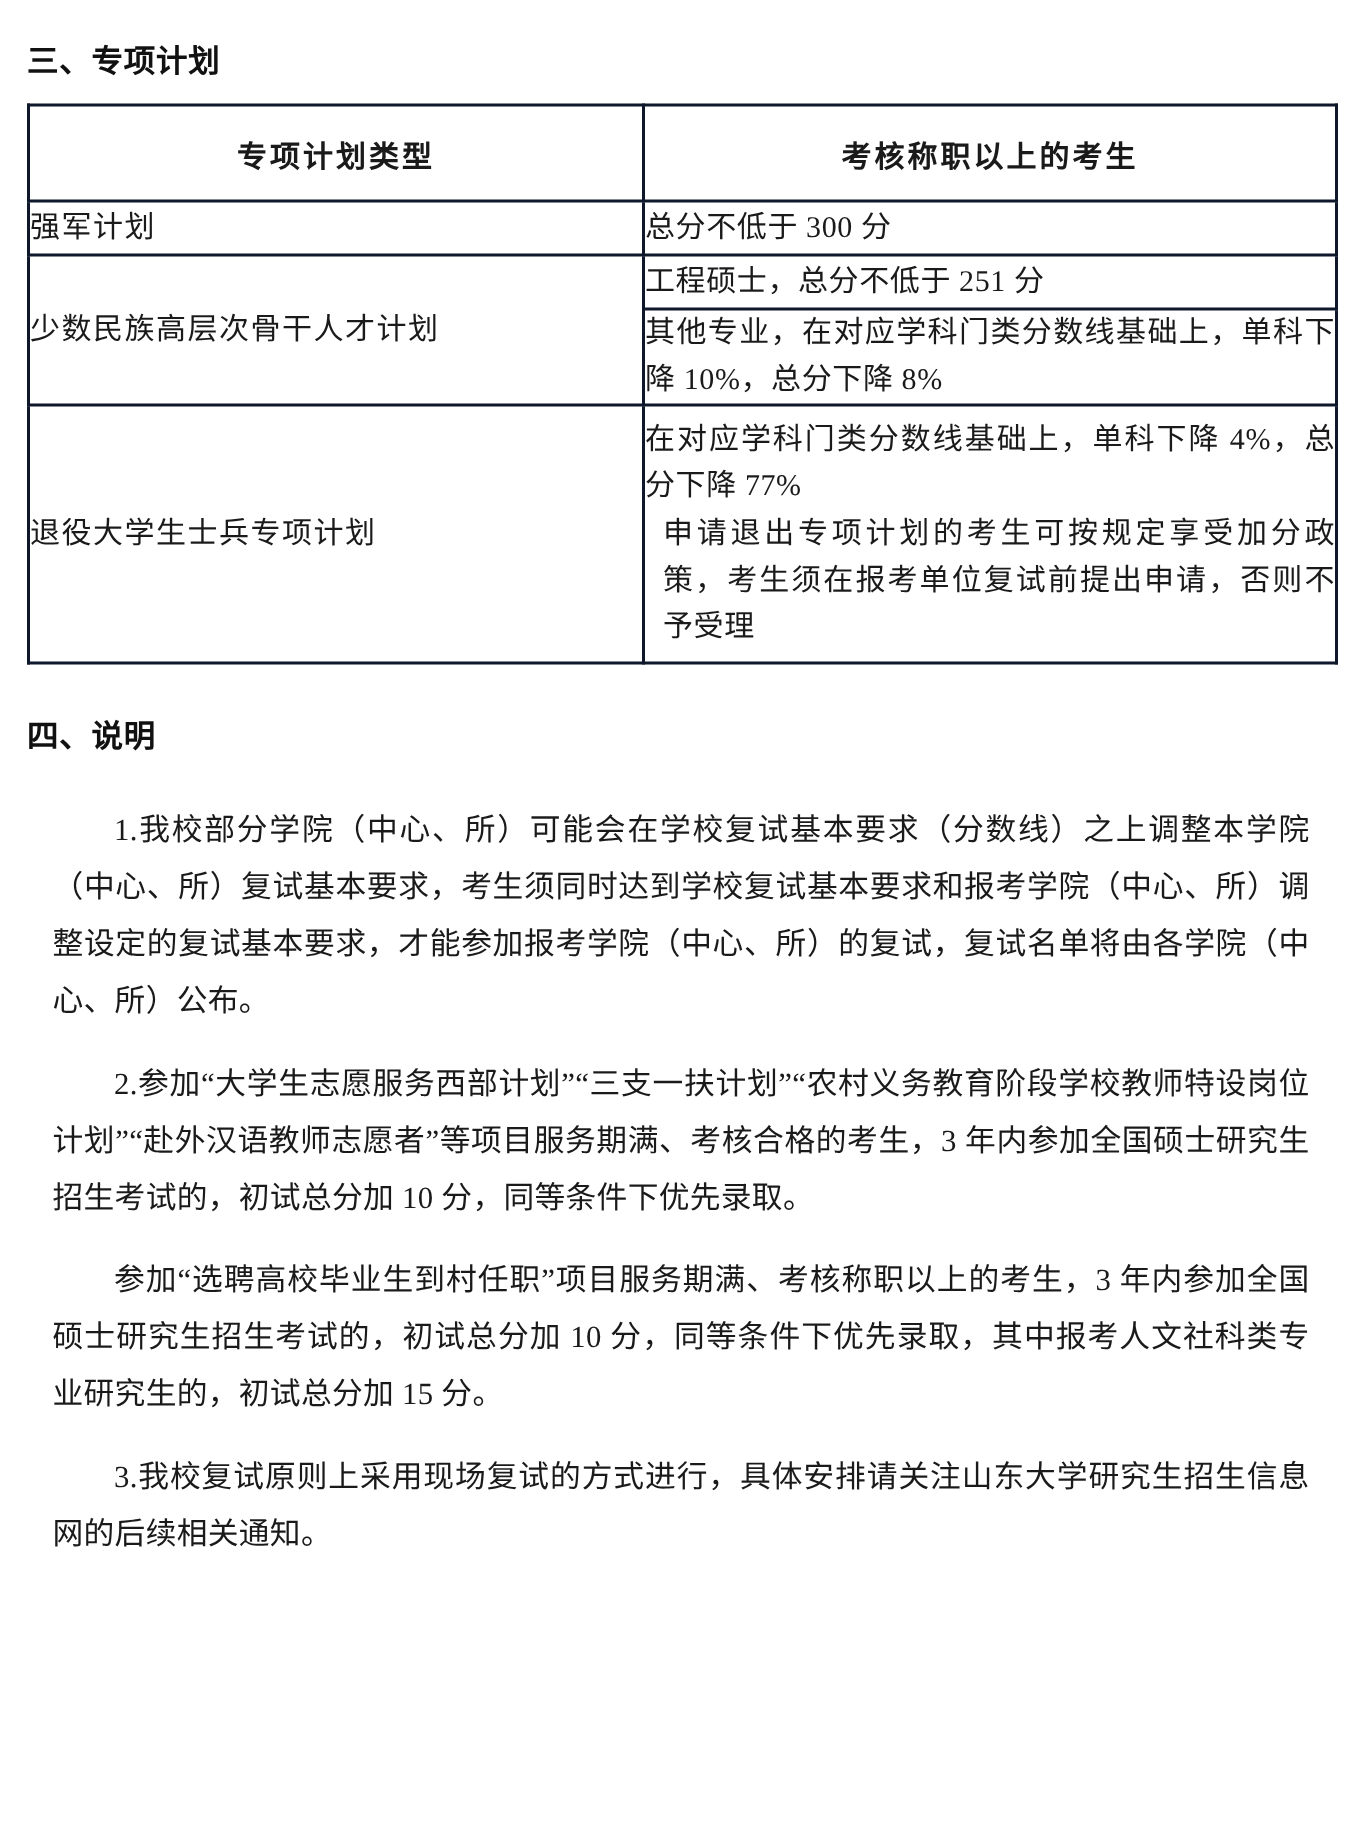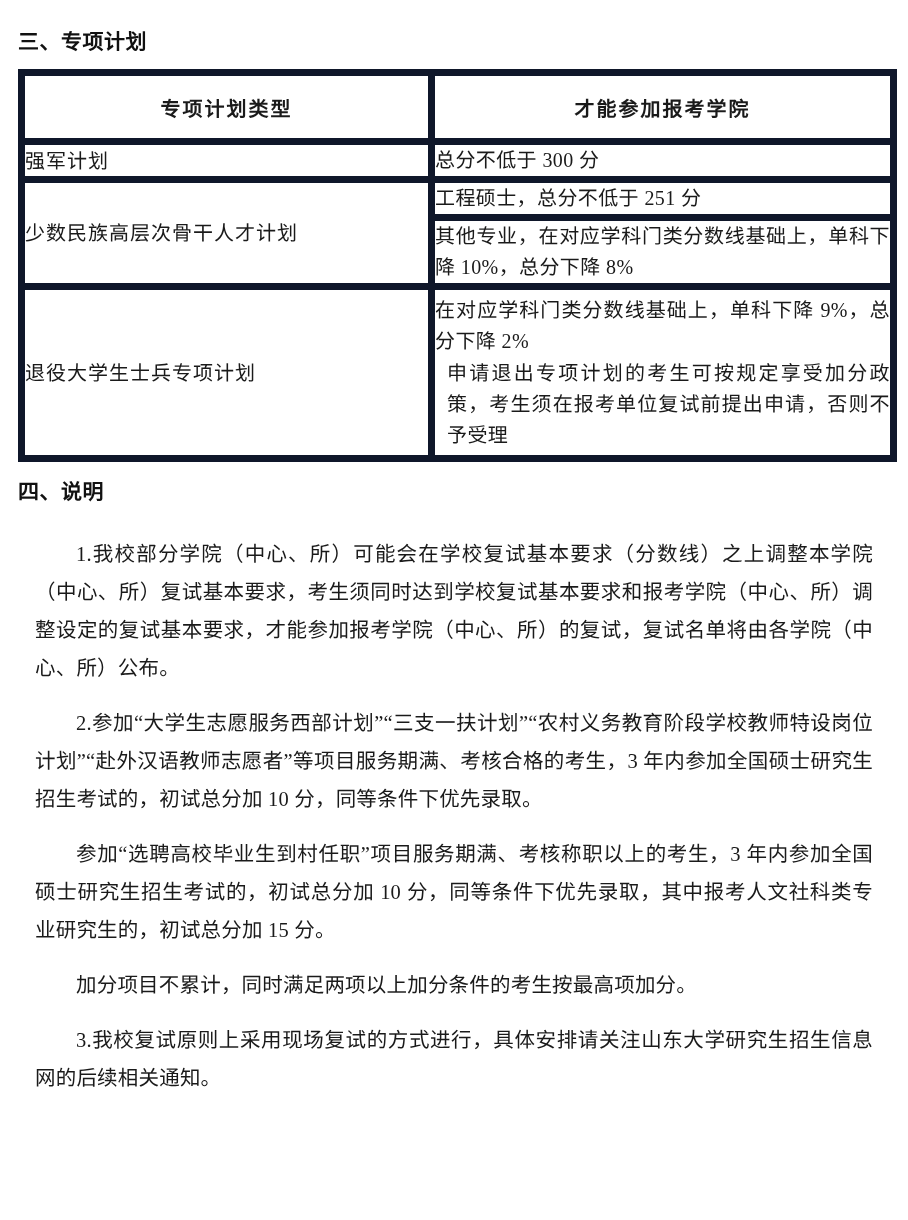--- a/index.html
+++ b/index.html
@@ -41,21 +41,21 @@
   
   .plan-table {
     position: absolute;
     left: 18px;
     top: 69px;
     width: 872px;
     border-collapse: collapse;
     table-layout: fixed;
   }
   .plan-table td, .plan-table th {
-    border: 7px solid #0f172a;
+    border: 2px solid #0f172a;
     padding: 0;
     vertical-align: middle;
     background: #ffffff;
   }
   .plan-table th {
     font-family: "Liberation Serif", "DejaVu Serif", serif;
     font-weight: bold;
     font-size: 20px;
     text-align: center;
     height: 62px;
@@ -116,51 +116,50 @@
   <h2 class="section-heading" id="heading-3">三、专项计划</h2>
 
   <table class="plan-table">
     <colgroup>
       <col class="col-type">
       <col class="col-req">
     </colgroup>
     <thead>
       <tr>
         <th>专项计划类型</th>
-        <th>才能参加报考学院</th>
+        <th>考核称职以上的考生</th>
       </tr>
     </thead>
     <tbody>
 
       <tr class="row-h-1">
         <td class="cell-type">强军计划</td>
         <td class="cell-req">总分不低于 300 分</td>
       </tr>
 
       <tr class="row-h-2">
         <td class="cell-type" rowspan="2">少数民族高层次骨干人才计划</td>
         <td class="cell-req">工程硕士，总分不低于 251 分</td>
       </tr>
       <tr class="row-h-3">
         <td class="cell-req">其他专业，在对应学科门类分数线基础上，单科下降 10%，总分下降 8%</td>
       </tr>
 
       <tr class="row-h-4">
         <td class="cell-type">退役大学生士兵专项计划</td>
         <td class="cell-req">
-          <p>在对应学科门类分数线基础上，单科下降 9%，总分下降 2%</p>
+          <p>在对应学科门类分数线基础上，单科下降 4%，总分下降 77%</p>
           <p>申请退出专项计划的考生可按规定享受加分政策，考生须在报考单位复试前提出申请，否则不予受理</p>
         </td>
       </tr>
     </tbody>
   </table>
 
   <h2 class="section-heading" id="heading-4">四、说明</h2>
 
   <div class="body-area">
     <p class="para">1.我校部分学院（中心、所）可能会在学校复试基本要求（分数线）之上调整本学院（中心、所）复试基本要求，考生须同时达到学校复试基本要求和报考学院（中心、所）调整设定的复试基本要求，才能参加报考学院（中心、所）的复试，复试名单将由各学院（中心、所）公布。</p>
     <p class="para">2.参加“大学生志愿服务西部计划”“三支一扶计划”“农村义务教育阶段学校教师特设岗位计划”“赴外汉语教师志愿者”等项目服务期满、考核合格的考生，3 年内参加全国硕士研究生招生考试的，初试总分加 10 分，同等条件下优先录取。</p>
     <p class="para">参加“选聘高校毕业生到村任职”项目服务期满、考核称职以上的考生，3 年内参加全国硕士研究生招生考试的，初试总分加 10 分，同等条件下优先录取，其中报考人文社科类专业研究生的，初试总分加 15 分。</p>
-    <p class="para">加分项目不累计，同时满足两项以上加分条件的考生按最高项加分。</p>
     <p class="para">3.我校复试原则上采用现场复试的方式进行，具体安排请关注山东大学研究生招生信息网的后续相关通知。</p>
   </div>
 
 </div>
 
 </body></html>

